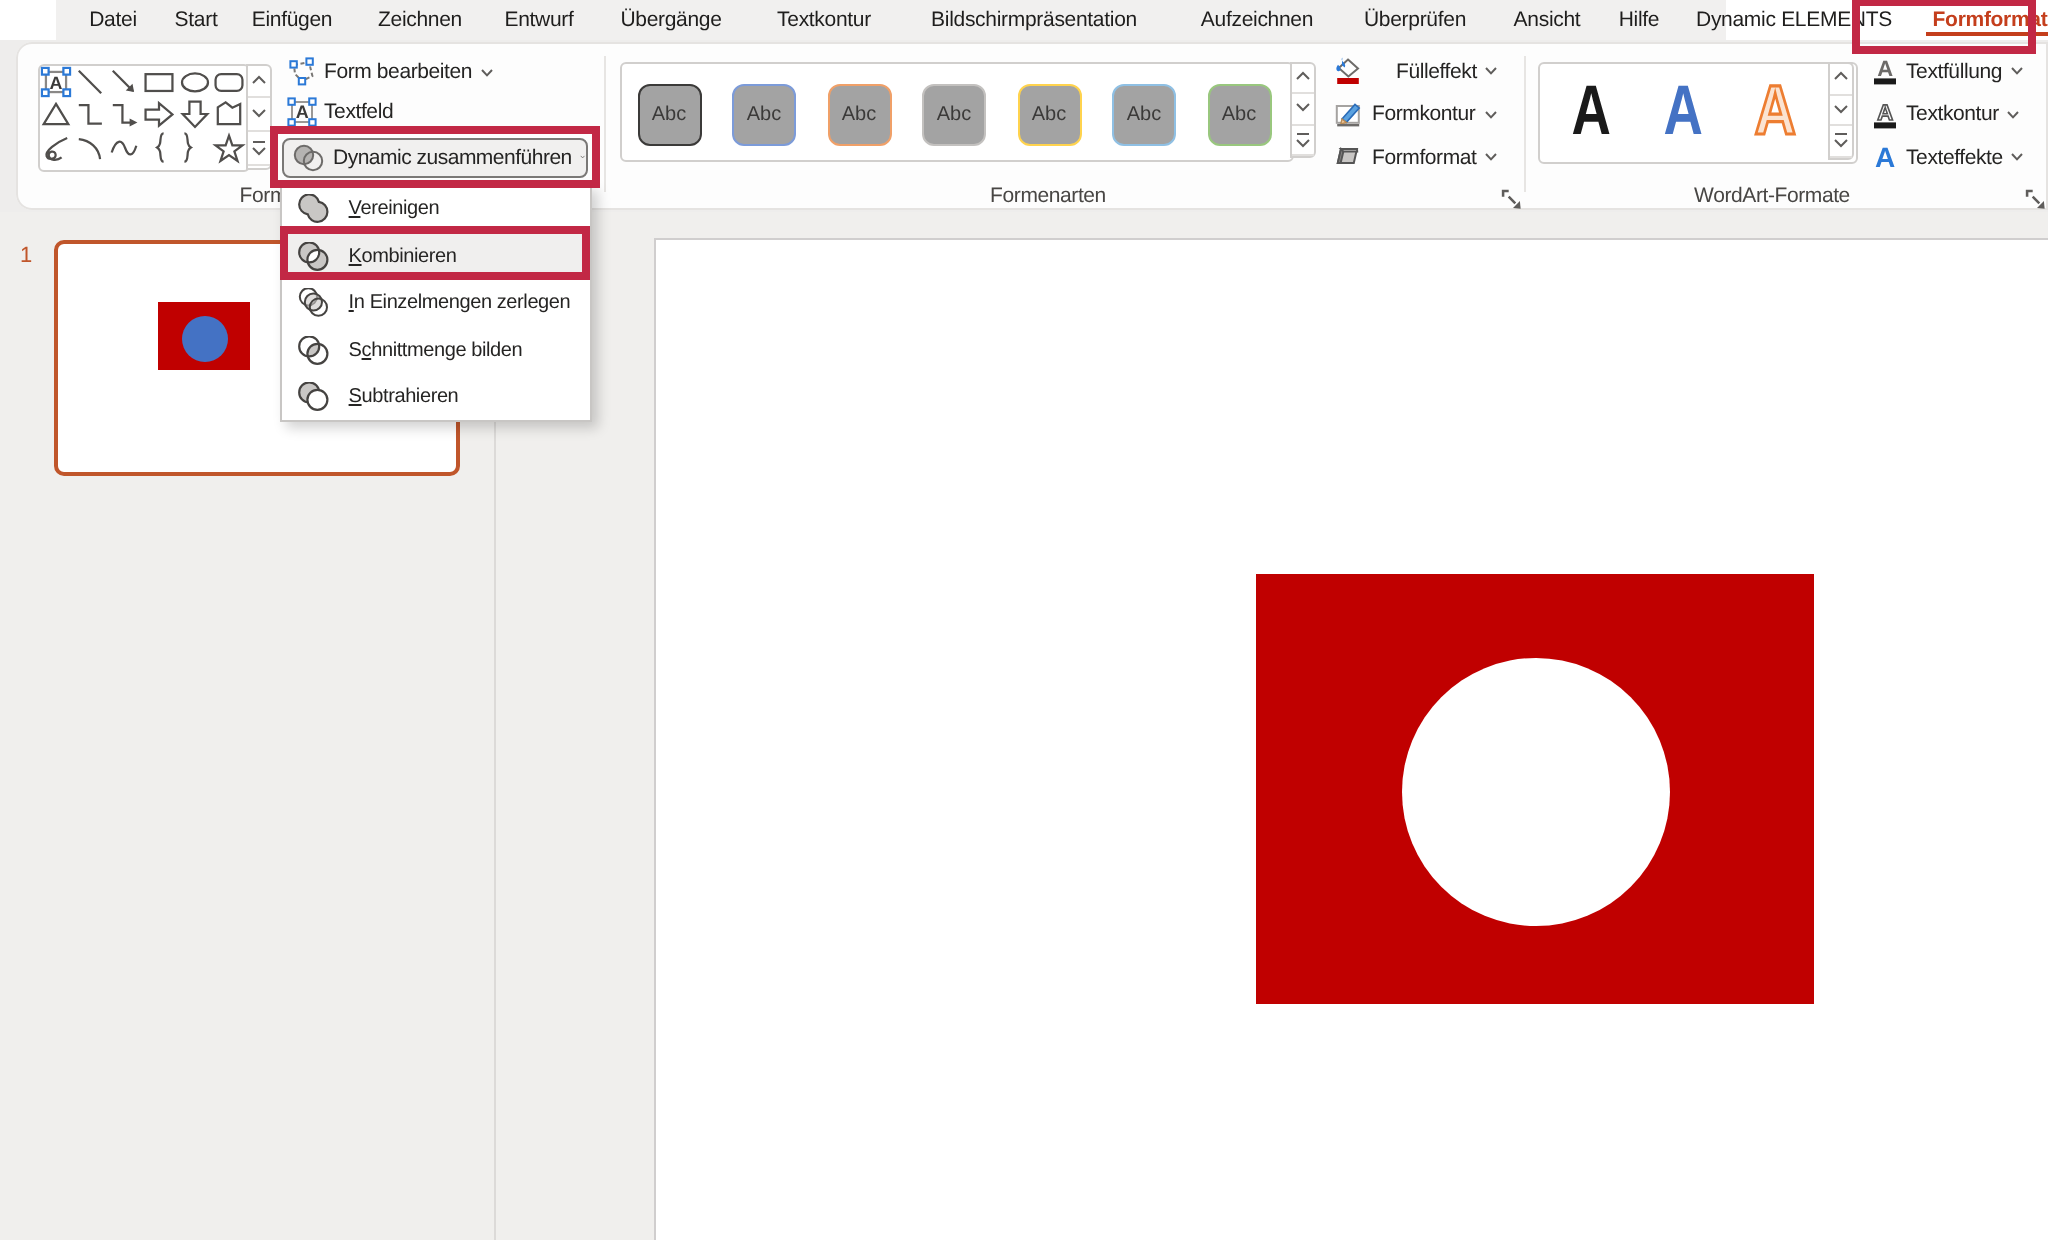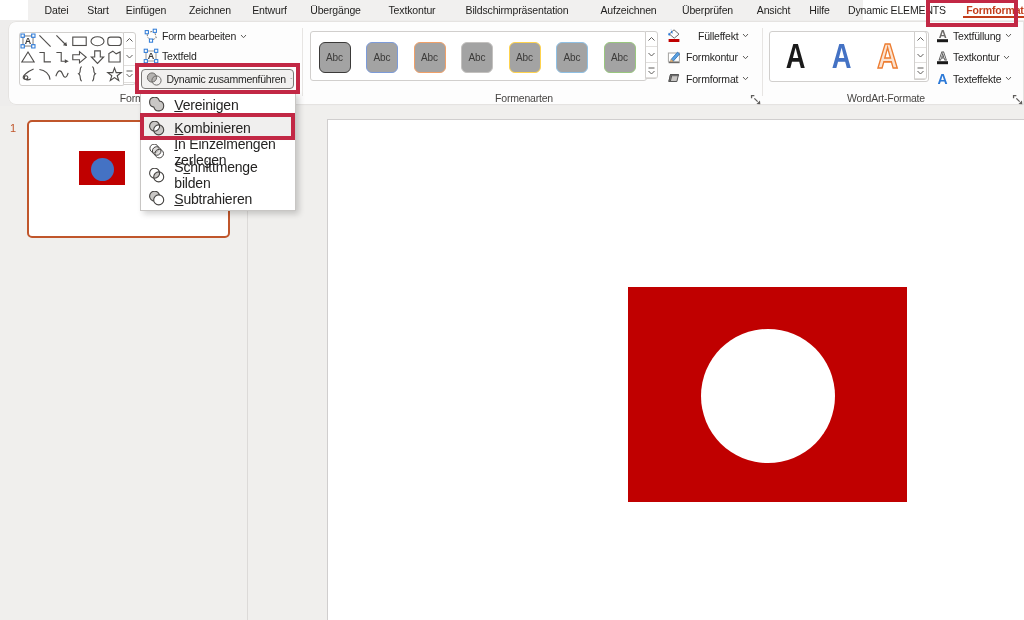--- a/index.html
+++ b/index.html
@@ -28,21 +28,21 @@
   #thumb{left:27px;top:120px;width:203px;height:118px;background:#fff;border:2px solid #c0562b;border-radius:5px;box-sizing:border-box;}
   #thumbnum{left:10px;top:122px;font-size:11px;color:#c0562b;}
   
   #bigrect{left:628px;top:287px;width:279px;height:215px;background:#c00000;}
   #bigcircle{left:701px;top:329px;width:134px;height:134px;border-radius:50%;background:#fff;}
   
   #threct{left:79px;top:151px;width:46px;height:34px;background:#c00000;}
   #thcircle{left:90.5px;top:158px;width:23px;height:23px;border-radius:50%;background:#4472c4;}
   
   #dropdown{left:140.3px;top:92px;width:155.5px;height:118.5px;background:#fff;border:1px solid #c8c6c4;box-shadow:3px 3px 6px rgba(0,0,0,0.18);box-sizing:border-box;}
-  .mitem{position:absolute;left:0;width:100%;height:23.45px;display:flex;align-items:center;font-size:14px;letter-spacing:-0.2px;color:#252423;}
+  .mitem{position:absolute;left:0;width:100%;height:23.45px;display:flex;align-items:center;font-size:10px;letter-spacing:-0.2px;color:#252423;text-align:center;}
   .mitem .micon{margin-left:8px;margin-right:9px;width:16px;height:15px;flex:none;}
   .u{text-decoration:underline;}
   .mitem.sel{background:#f0efee;}
   
   .redbox{position:absolute;border:4px solid #c22845;box-sizing:border-box;}
   #shapegrid svg{transform:scale(1.12);}
 </style>
 </head>
 <body>
 <div id="menubar" class="abs">

